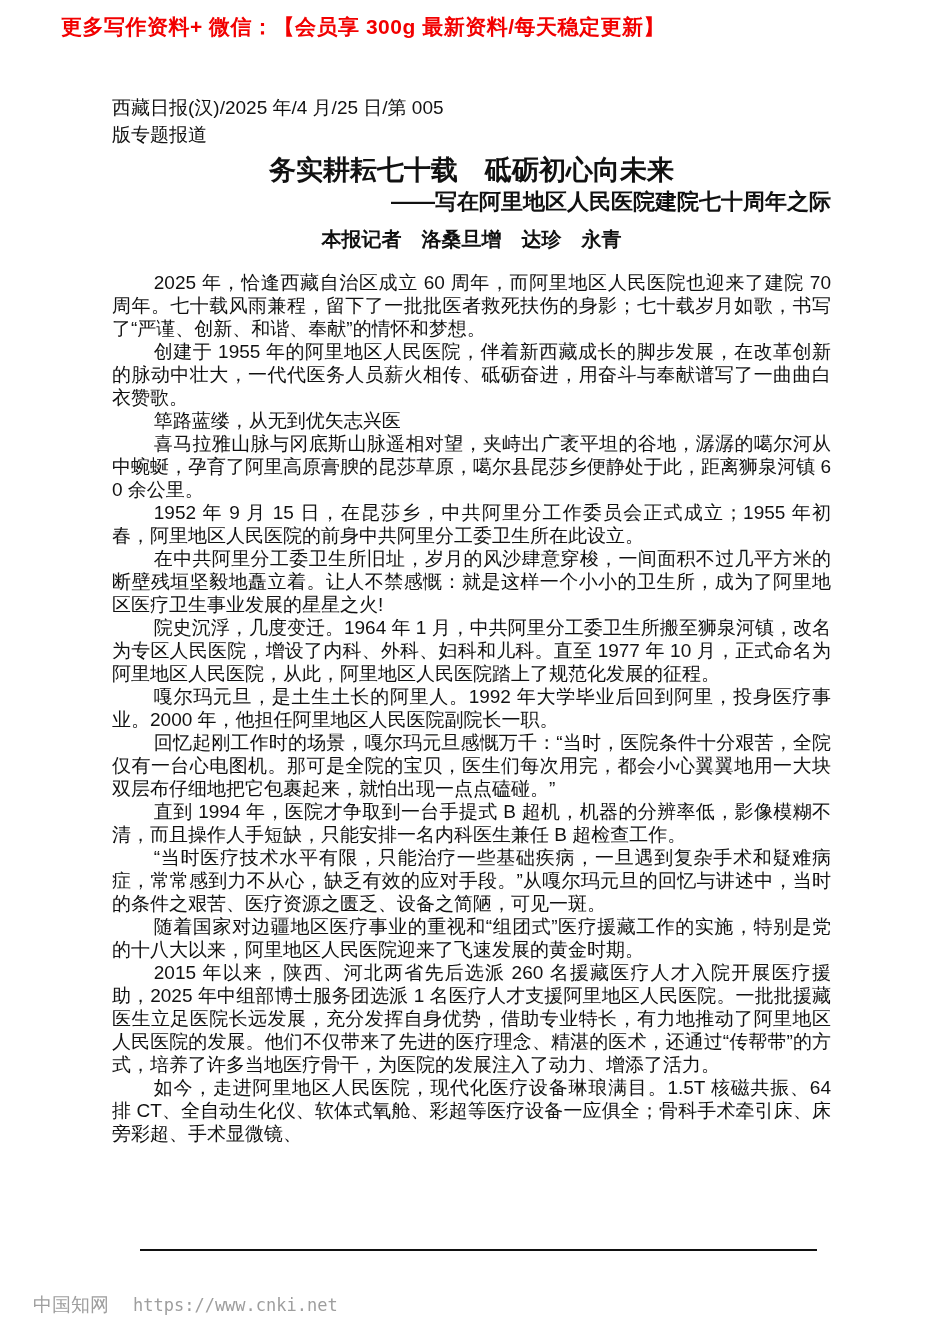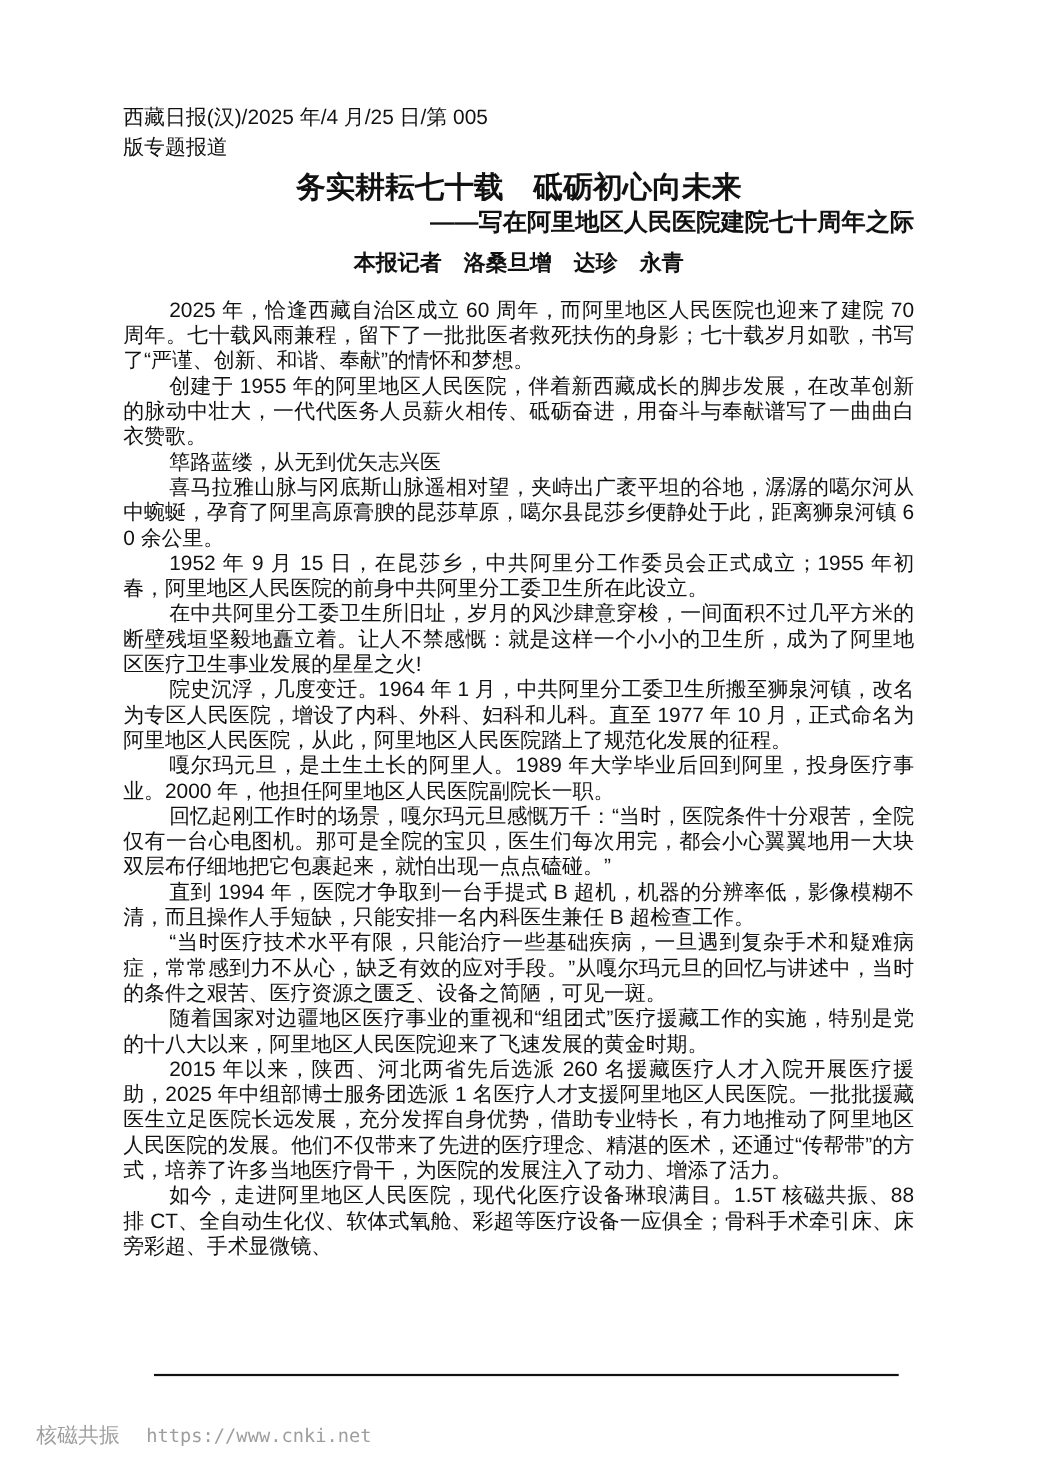--- a/index.html
+++ b/index.html
@@ -95,20 +95,21 @@
     font-family: "DejaVu Sans Mono", monospace;
     font-size: 17px;
     margin-left: 24px;
   }
 </style>
 </head>
 <body>
 
 <div class="page">
 
+  <div class="promo-banner" style="color: rgb(242, 0, 0);">更多写作资料+ 微信：【会员享 300g 最新资料/每天稳定更新】</div>
 
   <div class="content">
 
     <div class="source-block">
       <div>西藏日报(汉)/2025 年/4 月/25 日/第 005</div>
       <div>版专题报道</div>
     </div>
 
     <h1 class="article-title">务实耕耘七十载　砥砺初心向未来</h1>
 
@@ -117,31 +118,31 @@
     <div class="article-byline">本报记者　洛桑旦增　达珍　永青</div>
 
     <div class="article-body">
         <p>2025 年，恰逢西藏自治区成立 60 周年，而阿里地区人民医院也迎来了建院 70 周年。七十载风雨兼程，留下了一批批医者救死扶伤的身影；七十载岁月如歌，书写了“严谨、创新、和谐、奉献”的情怀和梦想。</p>
         <p>创建于 1955 年的阿里地区人民医院，伴着新西藏成长的脚步发展，在改革创新的脉动中壮大，一代代医务人员薪火相传、砥砺奋进，用奋斗与奉献谱写了一曲曲白衣赞歌。</p>
         <p>筚路蓝缕，从无到优矢志兴医</p>
         <p>喜马拉雅山脉与冈底斯山脉遥相对望，夹峙出广袤平坦的谷地，潺潺的噶尔河从中蜿蜒，孕育了阿里高原膏腴的昆莎草原，噶尔县昆莎乡便静处于此，距离狮泉河镇 60 余公里。</p>
         <p>1952 年 9 月 15 日，在昆莎乡，中共阿里分工作委员会正式成立；1955 年初春，阿里地区人民医院的前身中共阿里分工委卫生所在此设立。</p>
         <p>在中共阿里分工委卫生所旧址，岁月的风沙肆意穿梭，一间面积不过几平方米的断壁残垣坚毅地矗立着。让人不禁感慨：就是这样一个小小的卫生所，成为了阿里地区医疗卫生事业发展的星星之火!</p>
         <p>院史沉浮，几度变迁。1964 年 1 月，中共阿里分工委卫生所搬至狮泉河镇，改名为专区人民医院，增设了内科、外科、妇科和儿科。直至 1977 年 10 月，正式命名为阿里地区人民医院，从此，阿里地区人民医院踏上了规范化发展的征程。</p>
-        <p>嘎尔玛元旦，是土生土长的阿里人。1989 年大学毕业后回到阿里，投身医疗事业。2000 年，他担任阿里地区人民医院副院长一职。</p>
+        <p>嘎尔玛元旦，是土生土长的阿里人。1992 年大学毕业后回到阿里，投身医疗事业。2000 年，他担任阿里地区人民医院副院长一职。</p>
         <p>回忆起刚工作时的场景，嘎尔玛元旦感慨万千：“当时，医院条件十分艰苦，全院仅有一台心电图机。那可是全院的宝贝，医生们每次用完，都会小心翼翼地用一大块双层布仔细地把它包裹起来，就怕出现一点点磕碰。”</p>
         <p>直到 1994 年，医院才争取到一台手提式 B 超机，机器的分辨率低，影像模糊不清，而且操作人手短缺，只能安排一名内科医生兼任 B 超检查工作。</p>
         <p>“当时医疗技术水平有限，只能治疗一些基础疾病，一旦遇到复杂手术和疑难病症，常常感到力不从心，缺乏有效的应对手段。”从嘎尔玛元旦的回忆与讲述中，当时的条件之艰苦、医疗资源之匮乏、设备之简陋，可见一斑。</p>
         <p>随着国家对边疆地区医疗事业的重视和“组团式”医疗援藏工作的实施，特别是党的十八大以来，阿里地区人民医院迎来了飞速发展的黄金时期。</p>
         <p>2015 年以来，陕西、河北两省先后选派 260 名援藏医疗人才入院开展医疗援助，2025 年中组部博士服务团选派 1 名医疗人才支援阿里地区人民医院。一批批援藏医生立足医院长远发展，充分发挥自身优势，借助专业特长，有力地推动了阿里地区人民医院的发展。他们不仅带来了先进的医疗理念、精湛的医术，还通过“传帮带”的方式，培养了许多当地医疗骨干，为医院的发展注入了动力、增添了活力。</p>
-        <p>如今，走进阿里地区人民医院，现代化医疗设备琳琅满目。1.5T 核磁共振、88 排 CT、全自动生化仪、软体式氧舱、彩超等医疗设备一应俱全；骨科手术牵引床、床旁彩超、手术显微镜、</p>
+        <p>如今，走进阿里地区人民医院，现代化医疗设备琳琅满目。1.5T 核磁共振、64 排 CT、全自动生化仪、软体式氧舱、彩超等医疗设备一应俱全；骨科手术牵引床、床旁彩超、手术显微镜、</p>
       </div>
 
 
   </div>
 
   <div class="separator-rule"></div>
 
   <div class="watermark">
-    <span class="site-name">核磁共振</span><span class="site-url">https://www.cnki.net</span>
+    <span class="site-name">中国知网</span><span class="site-url">https://www.cnki.net</span>
   </div>
 
 </div>
 
 </body></html>

